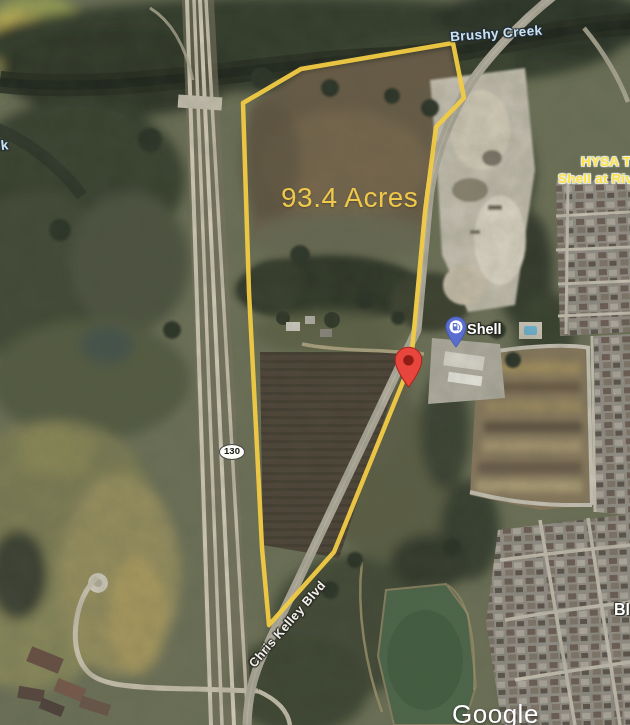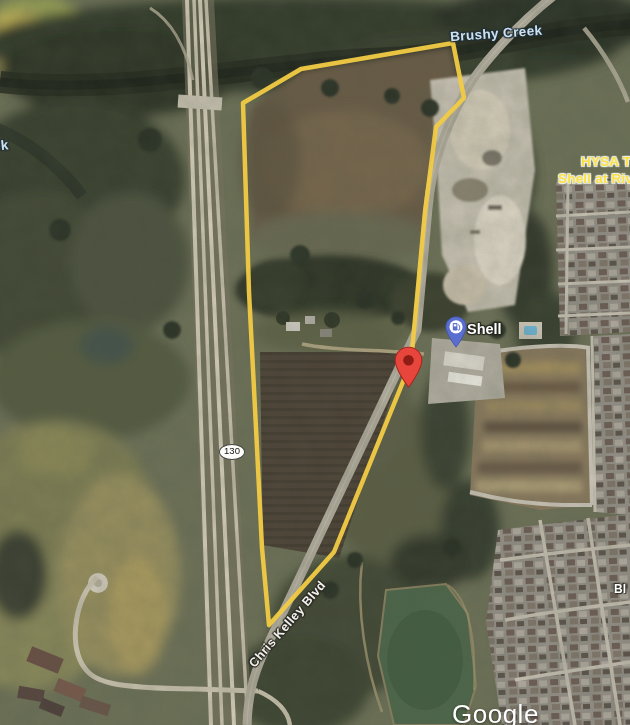--- a/index.html
+++ b/index.html
@@ -27,27 +27,28 @@
     color:#ffffff;font-size:14.5px;font-weight:bold;
     text-shadow:0 0 2px #26261f,1px 1px 1px #26261f,-1px -1px 1px #26261f,1px -1px 1px #26261f,-1px 1px 1px #26261f;
     text-align:right;
   }
   .road-lbl{
     color:#f2f0ec;font-size:12.5px;font-weight:bold;letter-spacing:.4px;
     text-shadow:0 0 2px #2b2b23,1px 1px 1px #2b2b23,-1px -1px 1px #2b2b23,1px -1px 1px #2b2b23,-1px 1px 1px #2b2b23;
     transform:rotate(-49deg);transform-origin:center;
   }
   .street-lbl{
-    color:#ffffff;font-size:12px;font-weight:bold;
+    color:#ffffff;font-size:16px;font-weight:bold;
     text-shadow:0 0 2px #2b2b23,1px 1px 1px #2b2b23,-1px -1px 1px #2b2b23;
+    margin-top:19px;
   }
   .shield{
     position:absolute;width:26px;height:16px;border-radius:50%;
     background:#fcfcf9;border:1.6px solid #454545;box-sizing:border-box;
-    color:#161616;font-size:9.5px;font-weight:normal;text-align:center;line-height:12.5px;
+    color:#161616;font-size:9.5px;font-weight:bold;text-align:center;line-height:12.5px;
   }
   .watermark{
     color:#ffffff;font-size:26px;font-weight:500;letter-spacing:.5px;
     text-shadow:0 1px 3px rgba(0,0,0,.55);
   }
   .pin{position:absolute;}
 </style>
 </head>
 <body>
 
@@ -276,20 +277,21 @@
 
   <svg class="pin" style="left:393px;top:346px" width="31" height="43" viewBox="0 0 24 34">
     <path d="M12 1C6 1 1.5 5.6 1.5 11.3c0 7.8 10.5 21.2 10.5 21.2s10.5-13.4 10.5-21.2C22.5 5.6 18 1 12 1z" fill="#E8453C" stroke="#A8271E" stroke-width="0.8"></path>
     <circle cx="12" cy="11.3" r="4.2" fill="#8F1D16"></circle>
   </svg>
 
   <div class="lbl creek-lbl" style="left:450px;top:27px">Brushy Creek</div>
 
   <div class="lbl creek-lbl" style="left:-7px;top:139px;transform:rotate(-6deg)">ek</div>
 
+  <div class="lbl acreage-lbl" style="left:281px;top:183px">93.4 Acres</div>
 
   <div class="lbl park-lbl" style="left:581px;top:155px">HYSA T</div>
   <div class="lbl park-lbl" style="left:558px;top:172px">Shell at Riv</div>
 
   <div class="lbl poi-lbl" style="left:467px;top:322px">Shell</div>
 
   <div class="shield" style="left:219px;top:444px">130</div>
 
   <div class="lbl road-lbl" style="left:233px;top:618px">Chris Kelley Blvd</div>
 

